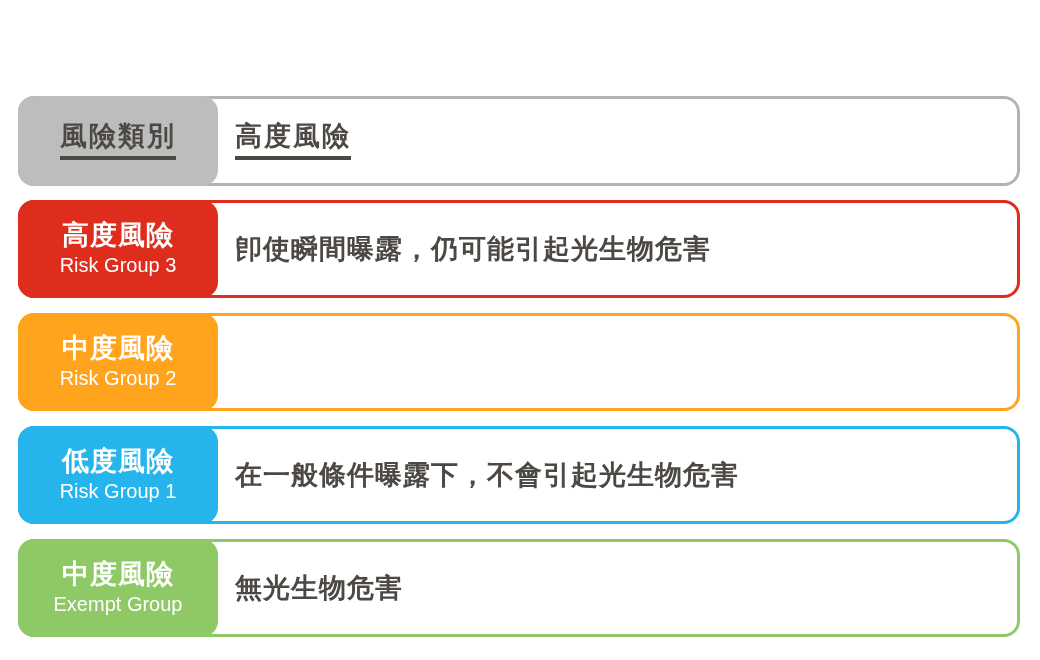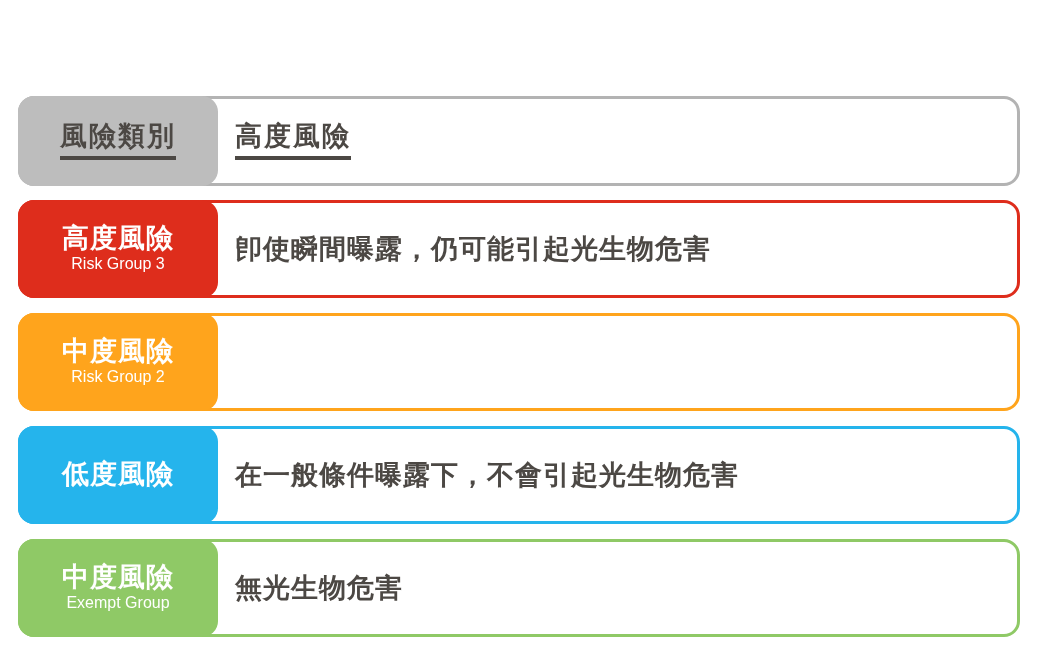--- a/index.html
+++ b/index.html
@@ -52,21 +52,21 @@
     color: var(--badge-text, #ffffff);
     text-align: center;
   }
   .badge .zh {
     font-size: 27px;
     font-weight: bold;
     line-height: 1.15;
     letter-spacing: 1px;
   }
   .badge .en {
-    font-size: 16px;
+    font-size: 20px;
     font-weight: normal;
     line-height: 1.3;
     letter-spacing: 0px;
     text-align: right;
   }
   .header .badge {
     color: var(--text-color, #4C4844);
   }
   .ul {
     display: inline-block;
@@ -109,20 +109,21 @@
   <div class="row" style="--row-color: #FFA41C;">
     <div class="badge">
       <span class="zh">中度風險</span>
       <span class="en">Risk Group 2</span>
     </div>
   </div>
 
   <div class="row" style="--row-color: #25B4EC;">
     <div class="badge">
       <span class="zh">低度風險</span>
+      <span class="en">Risk Group 1</span>
     </div>
     <span class="desc">在一般條件曝露下，不會引起光生物危害</span>
   </div>
 
   <div class="row" style="--row-color: #8FC966;">
     <div class="badge">
       <span class="zh">中度風險</span>
       <span class="en">Exempt Group</span>
     </div>
     <span class="desc">無光生物危害</span>

